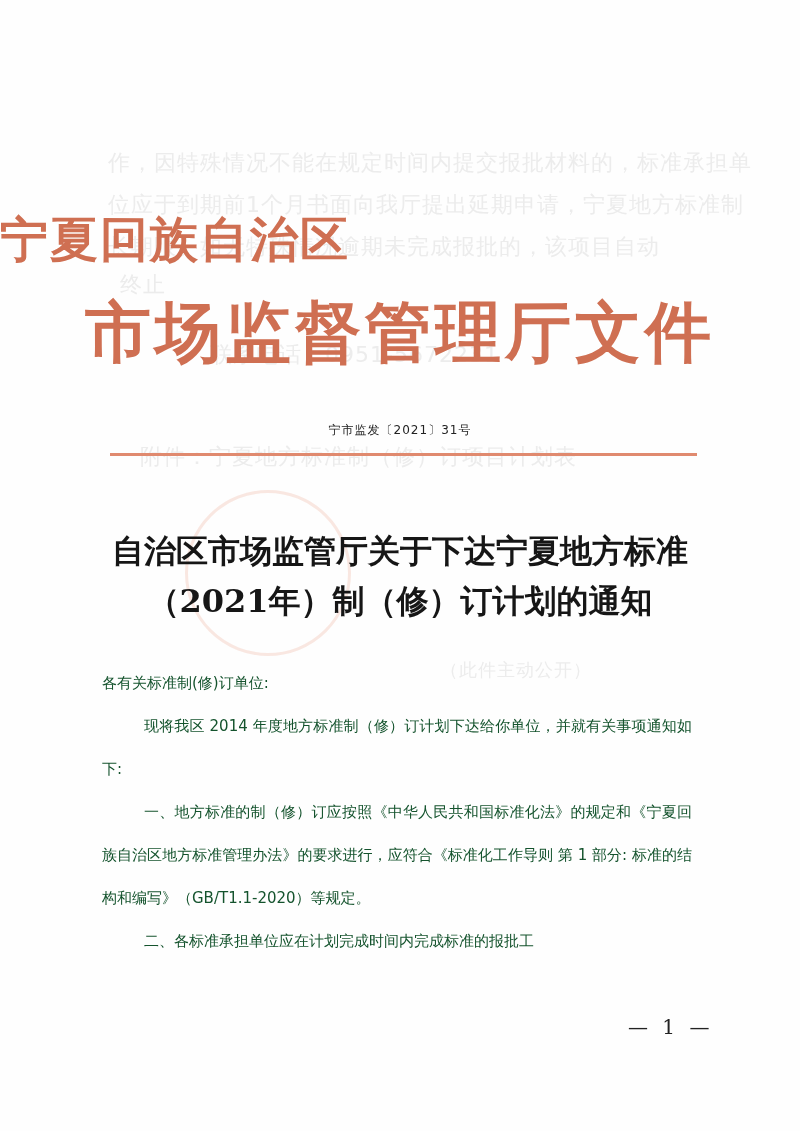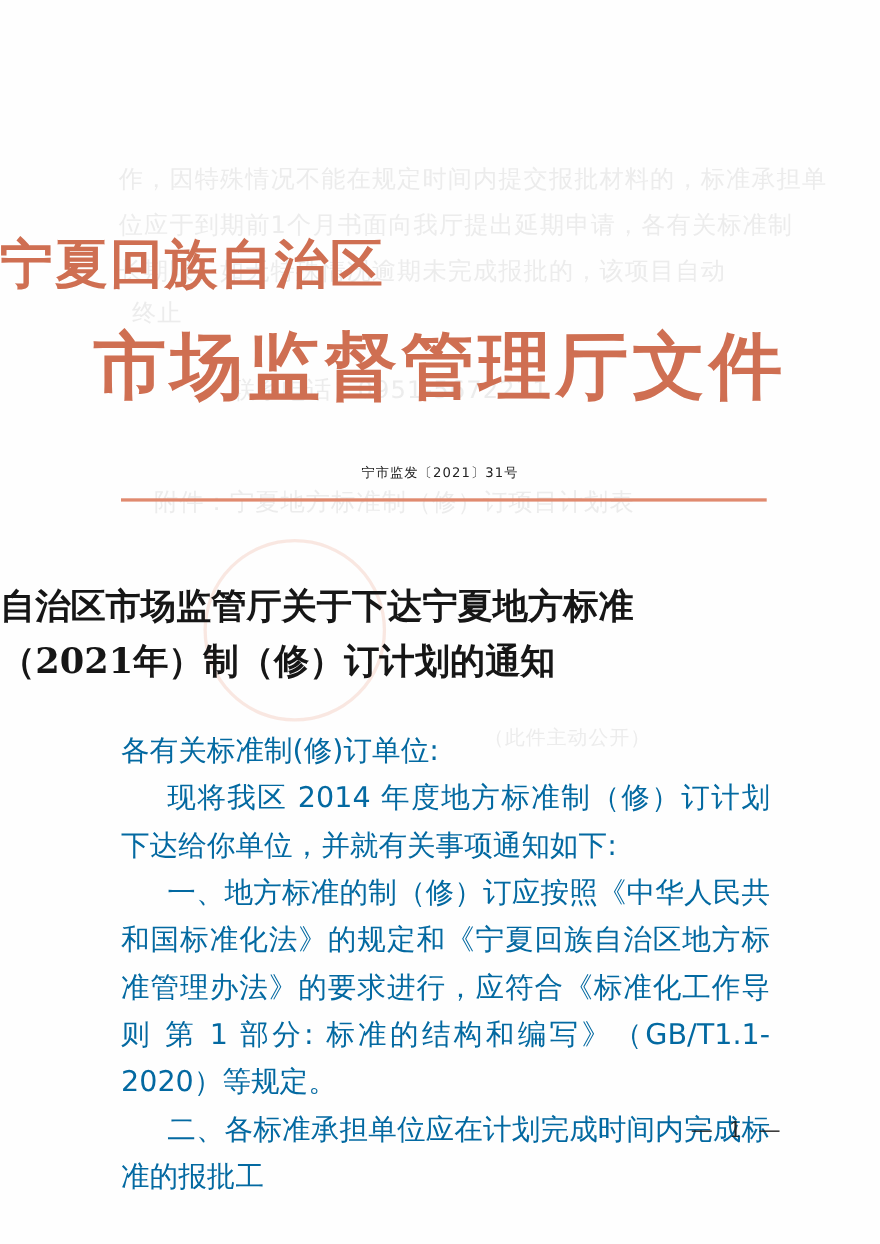--- a/index.html
+++ b/index.html
@@ -76,35 +76,35 @@
       top: 490px;
       width: 160px;
       height: 160px;
       border-radius: 50%;
       border: 3px solid #f7e1da;
       opacity: 0.8;
     }
     .title {
       position: absolute;
       left: 0; width: 800px;
-      text-align: left;
+      text-align: center;
       font-size: 32px;
       font-weight: bold;
       color: #161616;
       font-family: "DejaVu Serif", serif;
     }
     .title.l1 { top: 530px; }
     .title.l2 { top: 580px; }
     .body-text {
       position: absolute;
-      left: 110px;
+      left: 102px;
       width: 590px;
-      font-size: 26px;
+      font-size: 15px;
       line-height: 43px;
-      color: #0369a1;
+      color: #14532d;
       font-family: "DejaVu Sans", sans-serif;
     }
     .para {
       margin: 0;
       text-align: justify;
     }
     .indent { text-indent: 42px; }
     .page-num {
       position: absolute;
       left: 628px;
@@ -114,21 +114,21 @@
       font-family: "DejaVu Serif", serif;
       letter-spacing: 4px;
     }
   </style>
 </head>
 <body>
 
 <div class="page">
 
   <div class="bleed" style="left:108px; top:148px;">作，因特殊情况不能在规定时间内提交报批材料的，标准承担单</div>
-  <div class="bleed" style="left:108px; top:190px;">位应于到期前1个月书面向我厅提出延期申请，各有关标准制</div>
+  <div class="bleed" style="left:108px; top:190px;">位应于到期前1个月书面向我厅提出延期申请，宁夏地方标准制</div>
   <div class="bleed" style="left:108px; top:232px;">长期限。如无特殊情况逾期未完成报批的，该项目自动</div>
   <div class="bleed" style="left:120px; top:270px;">终止</div>
   <div class="bleed" style="left:210px; top:340px;">联系电话：0951-5672231</div>
   <div class="bleed" style="left:140px; top:422px;margin-top:20px;">附件：宁夏地方标准制（修）订项目计划表</div>
   <div class="bleed" style="left:440px; top:658px; font-size:18px;">（此件主动公开）</div>
 
   <div class="stamp"></div>
 
   <div class="header-line1">宁夏回族自治区</div>
   <div class="header-line2">市场监督管理厅文件</div>

